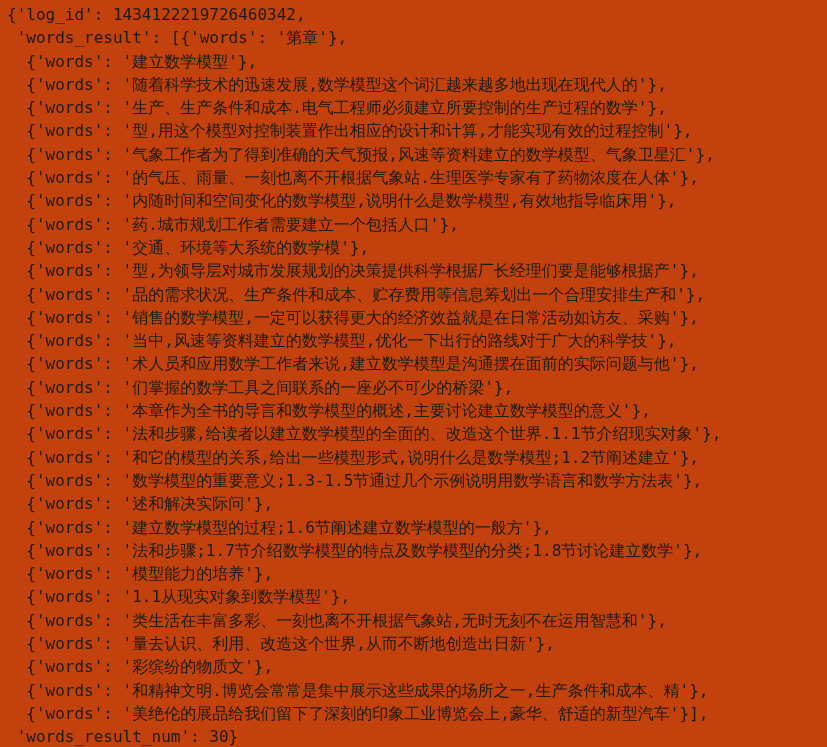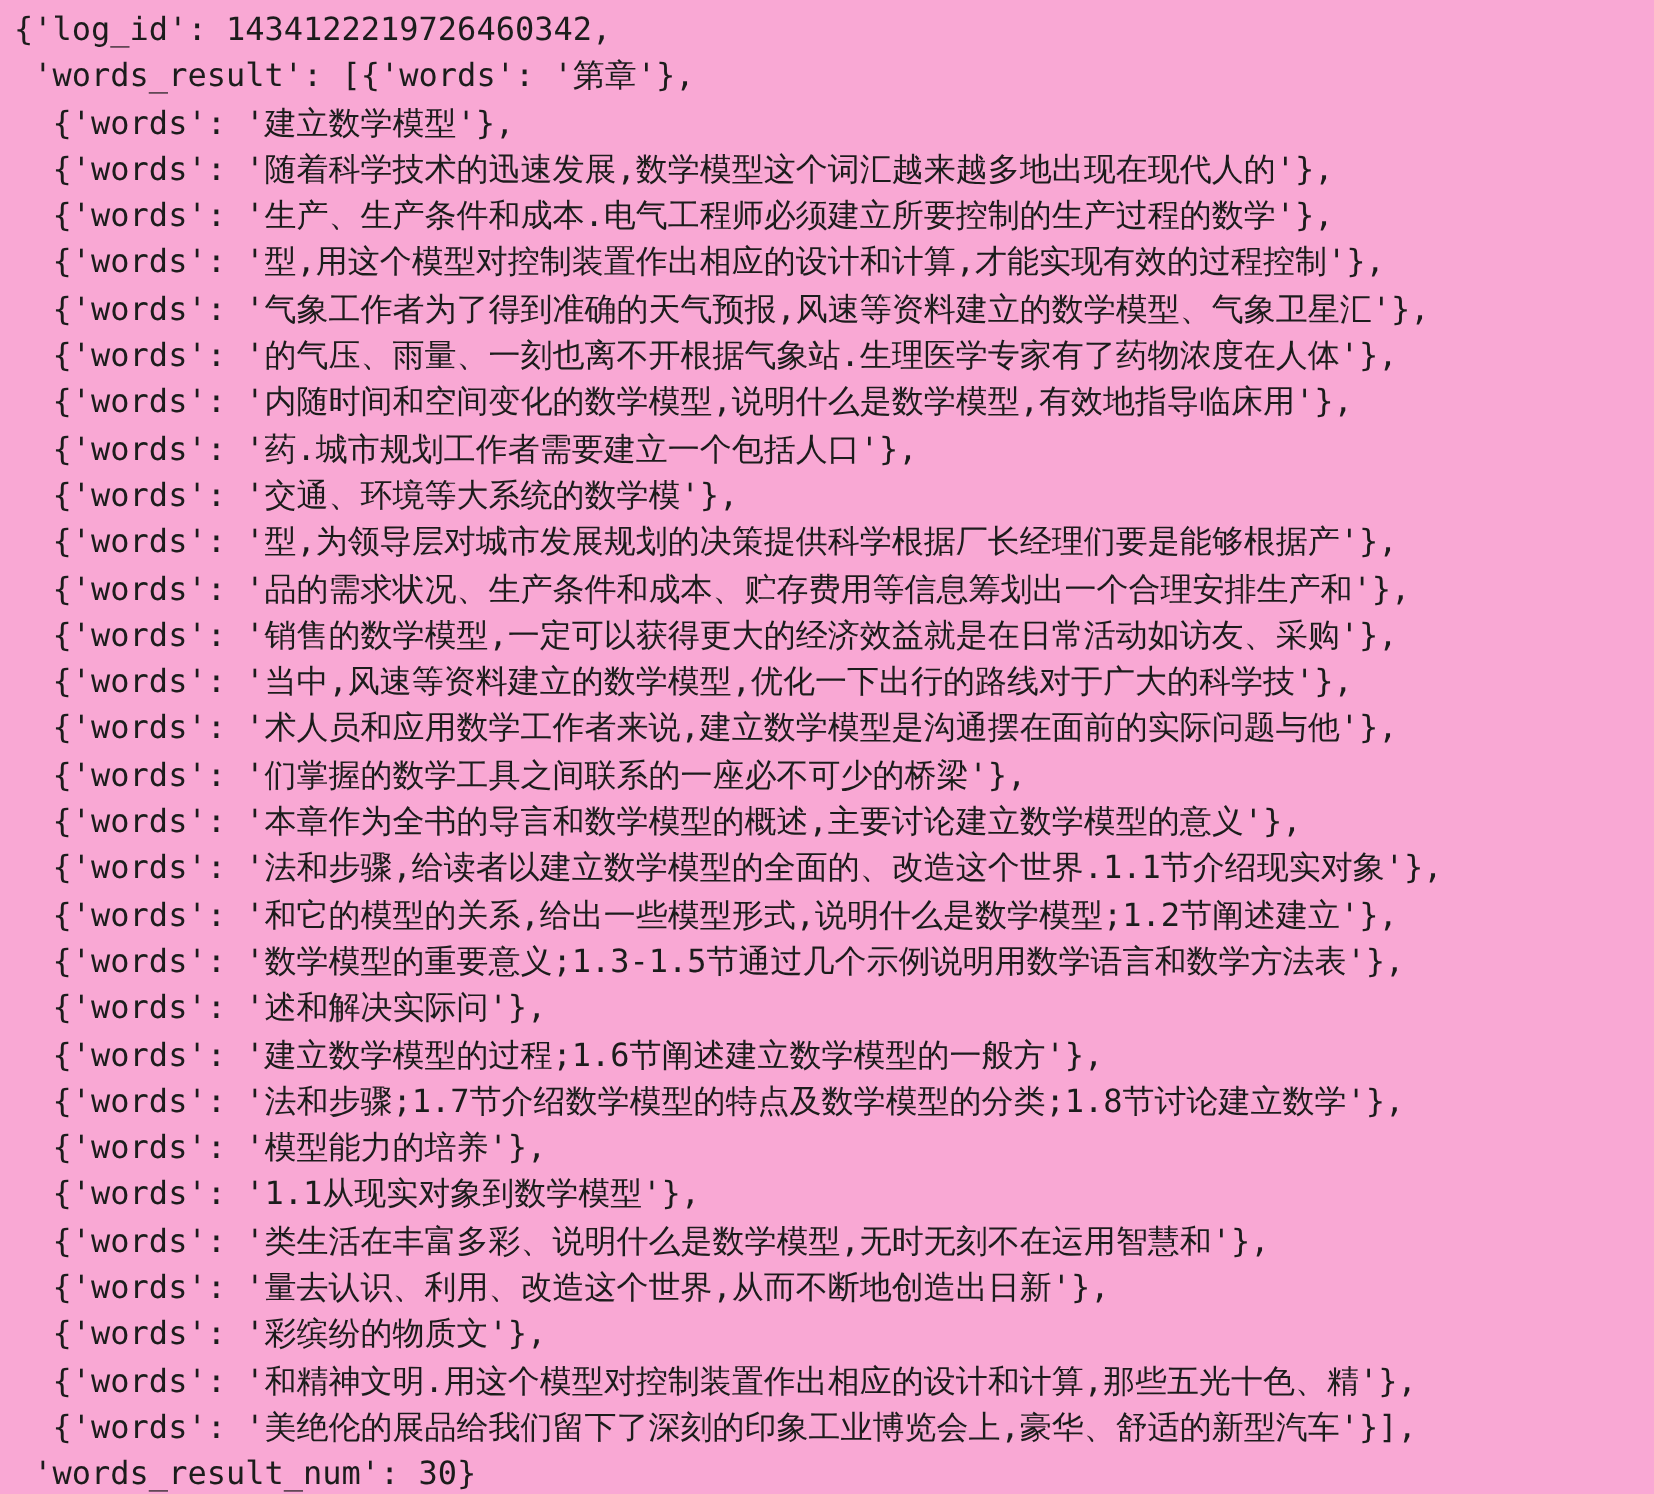--- a/index.html
+++ b/index.html
@@ -3,21 +3,21 @@
 <meta charset="utf-8">
 <style>
   html, body {
     margin: 0;
     padding: 0;
     background: #ffffff;
   }
   .screen {
     width: 827px;
     height: 747px;
-    background: #f9a8d4;
+    background: #c2410c;
     overflow: hidden;
     box-sizing: border-box;
     padding: 3px 0 0 7px;
   }
   .console {
     font-family: "DejaVu Sans Mono", "DejaVu Sans", monospace;
     font-size: 16px;
     line-height: 23.3px;
     color: #1c1c1c;
   }
@@ -50,20 +50,20 @@
       <div class="line">  {'words': '们掌握的数学工具之间联系的一座必不可少的桥梁'},</div>
       <div class="line">  {'words': '本章作为全书的导言和数学模型的概述,主要讨论建立数学模型的意义'},</div>
       <div class="line">  {'words': '法和步骤,给读者以建立数学模型的全面的、改造这个世界.1.1节介绍现实对象'},</div>
       <div class="line">  {'words': '和它的模型的关系,给出一些模型形式,说明什么是数学模型;1.2节阐述建立'},</div>
       <div class="line">  {'words': '数学模型的重要意义;1.3-1.5节通过几个示例说明用数学语言和数学方法表'},</div>
       <div class="line">  {'words': '述和解决实际问'},</div>
       <div class="line">  {'words': '建立数学模型的过程;1.6节阐述建立数学模型的一般方'},</div>
       <div class="line">  {'words': '法和步骤;1.7节介绍数学模型的特点及数学模型的分类;1.8节讨论建立数学'},</div>
       <div class="line">  {'words': '模型能力的培养'},</div>
       <div class="line">  {'words': '1.1从现实对象到数学模型'},</div>
-      <div class="line">  {'words': '类生活在丰富多彩、说明什么是数学模型,无时无刻不在运用智慧和'},</div>
+      <div class="line">  {'words': '类生活在丰富多彩、一刻也离不开根据气象站,无时无刻不在运用智慧和'},</div>
       <div class="line">  {'words': '量去认识、利用、改造这个世界,从而不断地创造出日新'},</div>
       <div class="line">  {'words': '彩缤纷的物质文'},</div>
-      <div class="line">  {'words': '和精神文明.用这个模型对控制装置作出相应的设计和计算,那些五光十色、精'},</div>
+      <div class="line">  {'words': '和精神文明.博览会常常是集中展示这些成果的场所之一,生产条件和成本、精'},</div>
       <div class="line">  {'words': '美绝伦的展品给我们留下了深刻的印象工业博览会上,豪华、舒适的新型汽车'}],</div>
       <div class="line"> 'words_result_num': 30}</div>
     </div>
 </div>
 
 </body></html>

